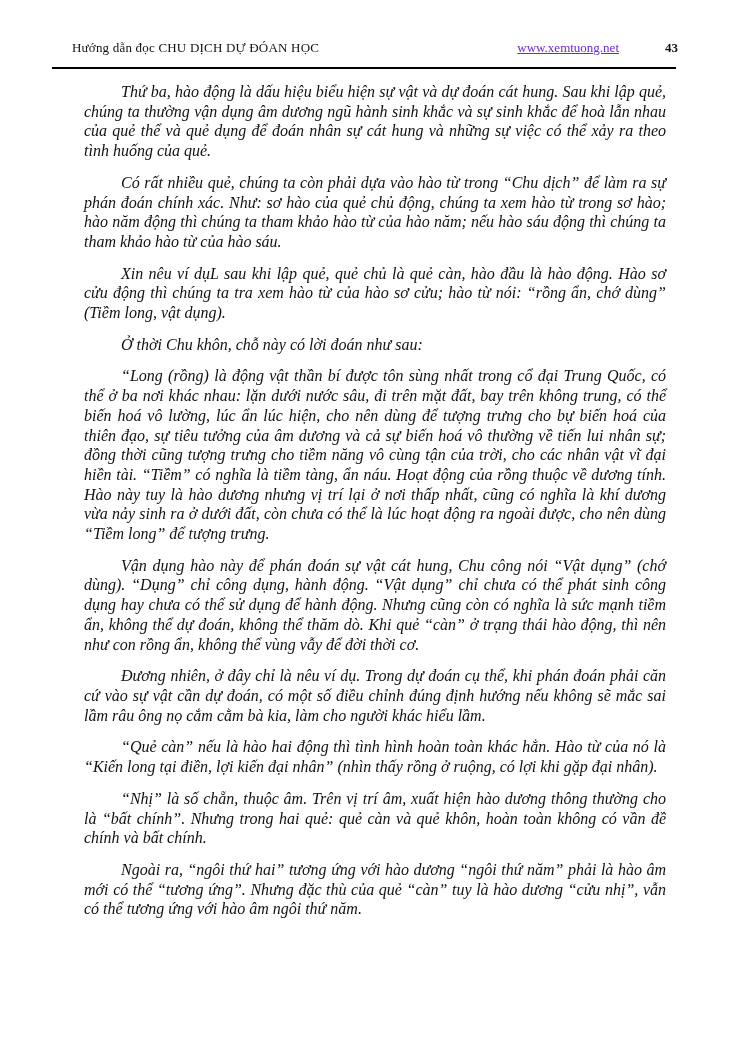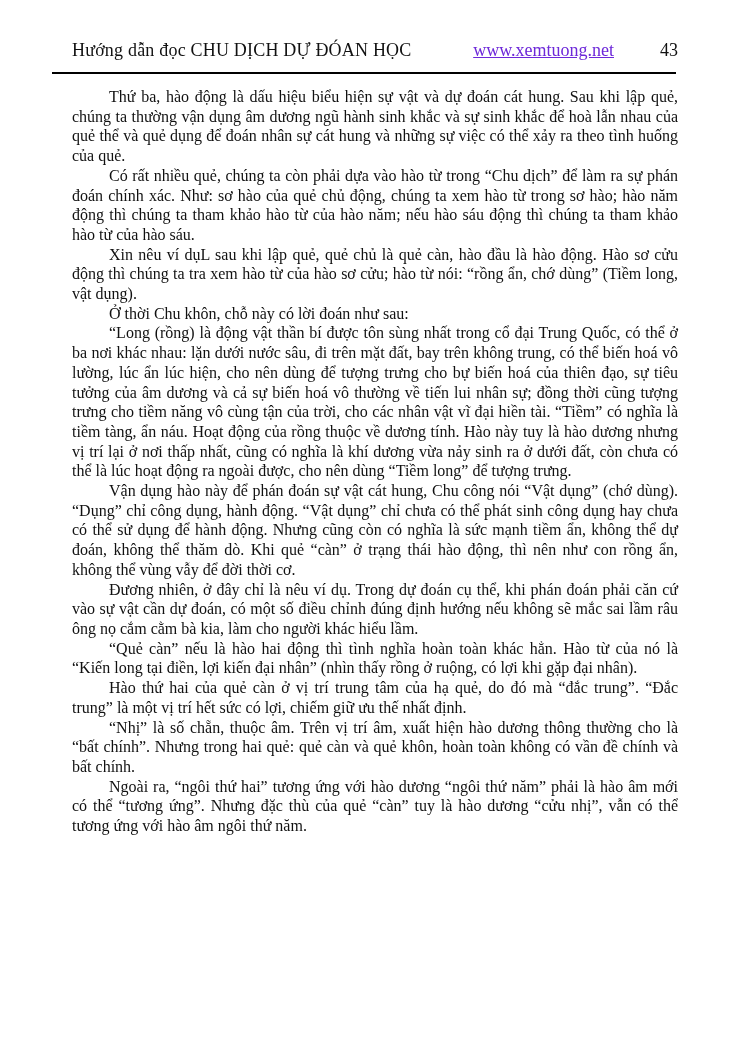--- a/index.html
+++ b/index.html
@@ -17,55 +17,57 @@
   .page {
     box-sizing: border-box;
     width: 744px;
     height: 1053px;
     padding: 40px 66px 20px 72px;
   }
   .header {
     display: flex;
     align-items: center;
     justify-content: space-between;
-    font-size: 18px;
+    font-size: 13px;
     white-space: nowrap;
   }
   .header-title {
     letter-spacing: 0.2px;
   }
   .header-right {
     display: flex;
     align-items: baseline;
   }
   .header-link {
     color: #6d28d9;
     text-decoration: underline;
     cursor: pointer;
   }
   .header-page-number {
     margin-left: 46px;
     color: #111111;
+    font-weight: bold;
   }
   .header-divider {
     border: none;
     border-top: 2px solid #000000;
     margin: 11px 2px 0 -20px;
     height: 0;
   }
   .document-body {
     margin-top: 13px;
     font-size: 16px;
     line-height: 19.7px;
     text-align: justify;
   }
   .document-body p {
-    margin: 0;
+    margin: 12px;
     padding: 0;
     text-indent: 37px;
+    font-style: italic;
   }
 </style>
 </head>
 <body>
 
 <div class="page">
 
   <div class="header">
     <span class="header-title">Hướng dẫn đọc CHU DỊCH DỰ ĐÓAN HỌC</span>
     <span class="header-right">
@@ -77,19 +79,18 @@
   <hr class="header-divider">
 
   <div class="document-body">
       <p>Thứ ba, hào động là dấu hiệu biểu hiện sự vật và dự đoán cát hung. Sau khi lập quẻ, chúng ta thường vận dụng âm dương ngũ hành sinh khắc và sự sinh khắc để hoà lẫn nhau của quẻ thể và quẻ dụng để đoán nhân sự cát hung và những sự việc có thể xảy ra theo tình huống của quẻ.</p>
       <p>Có rất nhiều quẻ, chúng ta còn phải dựa vào hào từ trong “Chu dịch” để làm ra sự phán đoán chính xác. Như: sơ hào của quẻ chủ động, chúng ta xem hào từ trong sơ hào; hào năm động thì chúng ta tham khảo hào từ của hào năm; nếu hào sáu động thì chúng ta tham khảo hào từ của hào sáu.</p>
       <p>Xin nêu ví dụL sau khi lập quẻ, quẻ chủ là quẻ càn, hào đầu là hào động. Hào sơ cửu động thì chúng ta tra xem hào từ của hào sơ cửu; hào từ nói: “rồng ẩn, chớ dùng” (Tiềm long, vật dụng).</p>
       <p>Ở thời Chu khôn, chỗ này có lời đoán như sau:</p>
       <p>“Long (rồng) là động vật thần bí được tôn sùng nhất trong cổ đại Trung Quốc, có thể ở ba nơi khác nhau: lặn dưới nước sâu, đi trên mặt đất, bay trên không trung, có thể biến hoá vô lường, lúc ẩn lúc hiện, cho nên dùng để tượng trưng cho bự biến hoá của thiên đạo, sự tiêu tưởng của âm dương và cả sự biến hoá vô thường về tiến lui nhân sự; đồng thời cũng tượng trưng cho tiềm năng vô cùng tận của trời, cho các nhân vật vĩ đại hiền tài. “Tiềm” có nghĩa là tiềm tàng, ẩn náu. Hoạt động của rồng thuộc về dương tính. Hào này tuy là hào dương nhưng vị trí lại ở nơi thấp nhất, cũng có nghĩa là khí dương vừa nảy sinh ra ở dưới đất, còn chưa có thể là lúc hoạt động ra ngoài được, cho nên dùng “Tiềm long” để tượng trưng.</p>
       <p>Vận dụng hào này để phán đoán sự vật cát hung, Chu công nói “Vật dụng” (chớ dùng). “Dụng” chỉ công dụng, hành động. “Vật dụng” chỉ chưa có thể phát sinh công dụng hay chưa có thể sử dụng để hành động. Nhưng cũng còn có nghĩa là sức mạnh tiềm ẩn, không thể dự đoán, không thể thăm dò. Khi quẻ “càn” ở trạng thái hào động, thì nên như con rồng ẩn, không thể vùng vẫy để đời thời cơ.</p>
       <p>Đương nhiên, ở đây chỉ là nêu ví dụ. Trong dự đoán cụ thể, khi phán đoán phải căn cứ vào sự vật cần dự đoán, có một số điều chỉnh đúng định hướng nếu không sẽ mắc sai lầm râu ông nọ cắm cằm bà kia, làm cho người khác hiểu lầm.</p>
-      <p>“Quẻ càn” nếu là hào hai động thì tình nghĩa hoàn toàn khác hẳn. Hào từ của nó là “Kiến long tại điền, lợi kiến đại nhân” (nhìn thấy rồng ở ruộng, có lợi khi gặp đại nhân).</p>
-      <p>Hào thứ hai của quẻ càn ở vị trí trung tâm của hạ quẻ, do đó mà “đắc trung”. “Đắc trung” là một vị trí hết sức có lợi, chiếm giữ ưu thế nhất định.</p>
+      <p>“Quẻ càn” nếu là hào hai động thì tình hình hoàn toàn khác hẳn. Hào từ của nó là “Kiến long tại điền, lợi kiến đại nhân” (nhìn thấy rồng ở ruộng, có lợi khi gặp đại nhân).</p>
       <p>“Nhị” là số chẵn, thuộc âm. Trên vị trí âm, xuất hiện hào dương thông thường cho là “bất chính”. Nhưng trong hai quẻ: quẻ càn và quẻ khôn, hoàn toàn không có vần đề chính và bất chính.</p>
       <p>Ngoài ra, “ngôi thứ hai” tương ứng với hào dương “ngôi thứ năm” phải là hào âm mới có thể “tương ứng”. Nhưng đặc thù của quẻ “càn” tuy là hào dương “cửu nhị”, vẫn có thể tương ứng với hào âm ngôi thứ năm.</p>
     </div>
 
 </div>
 
 </body></html>

